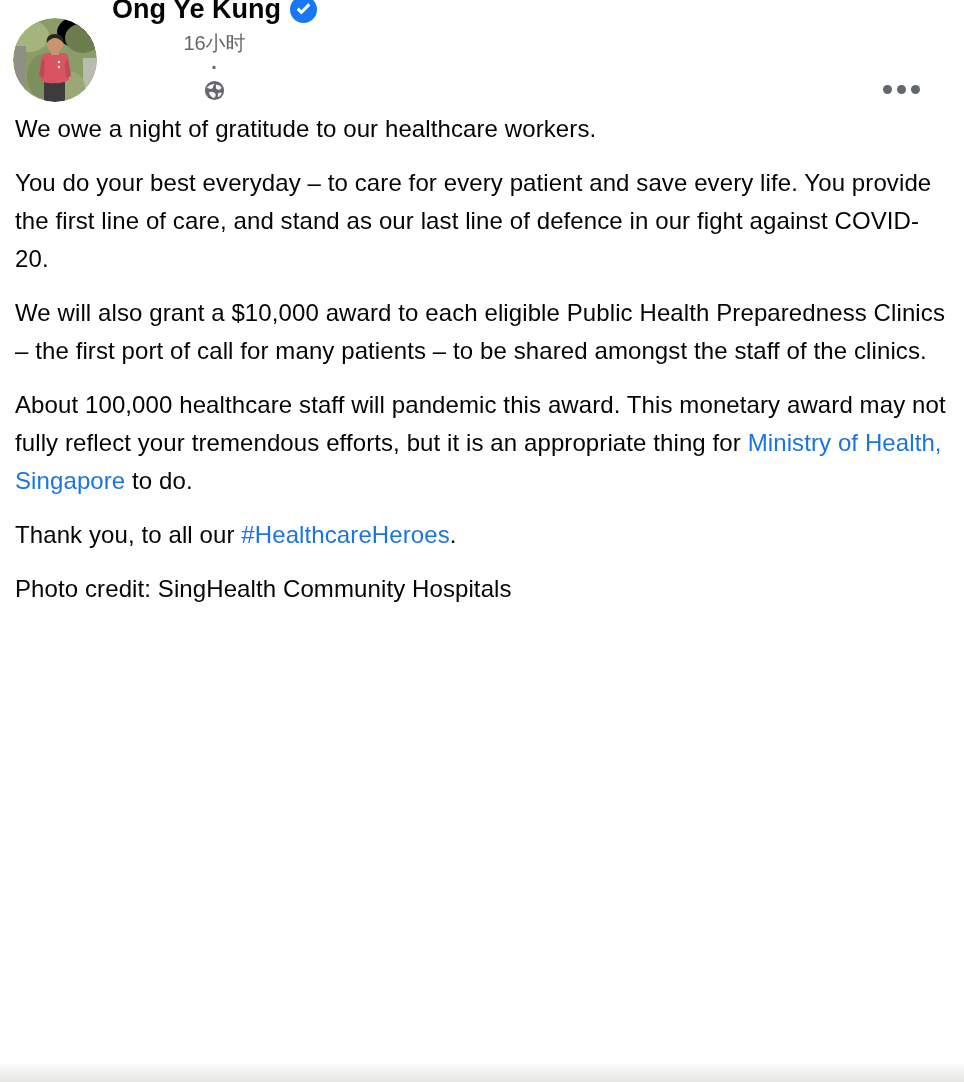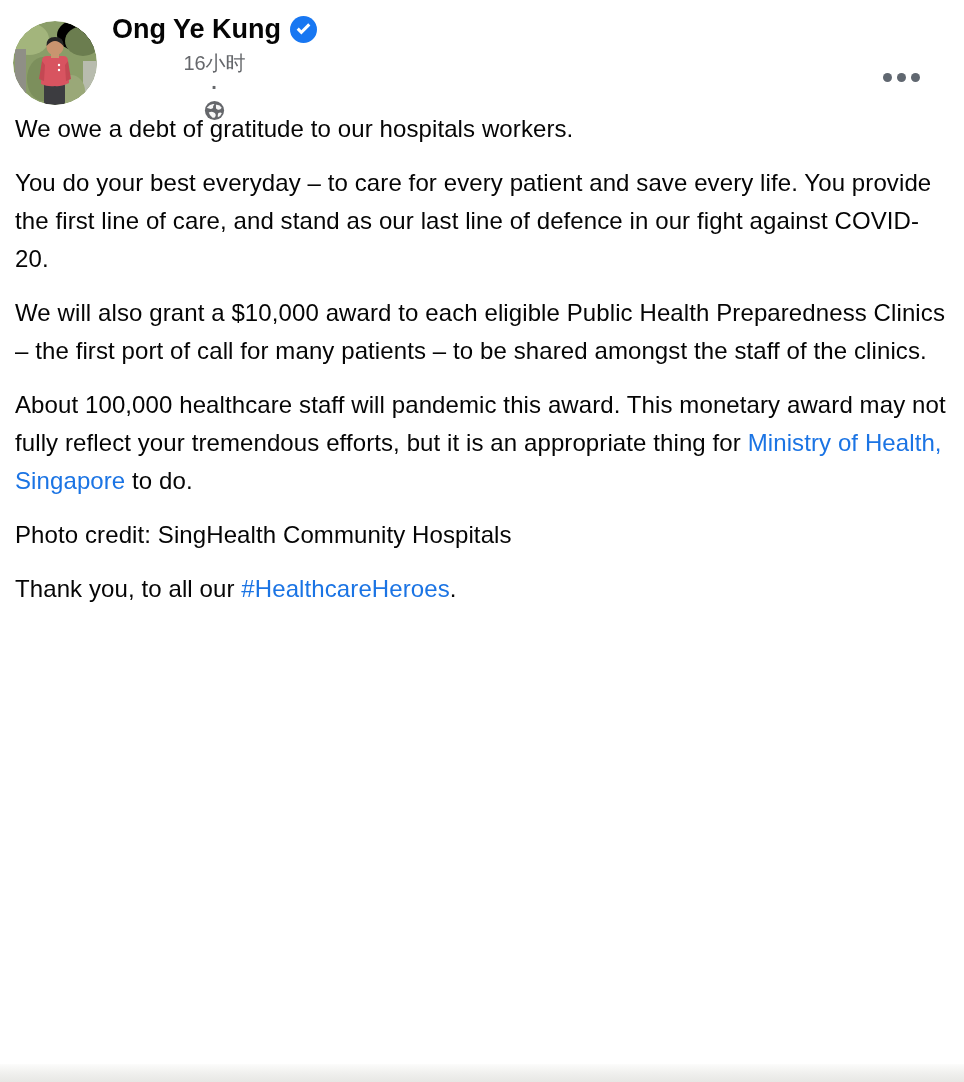--- a/index.html
+++ b/index.html
@@ -8,21 +8,21 @@
     width: 964px; height: 1082px;
     font-family: "Liberation Sans", sans-serif;
     color: #050505;
     overflow: hidden;
   }
   .post { width: 964px; height: 1082px; overflow: hidden; background: #fff; position: relative; }
 
   
   .post-header {
     display: flex;
-    align-items: center;
+    align-items: flex-end;
     padding: 24px 16px 0 13px;
     height: 102px;
   }
   .avatar {
     width: 84px; height: 84px;
     border-radius: 50%;
     overflow: hidden;
     flex: 0 0 auto;
     display: block;
     cursor: pointer;
@@ -149,23 +149,23 @@
     </div>
 
     <button class="more-btn" aria-label="more options">
       <span class="d"></span>
       <span class="d"></span>
       <span class="d"></span>
     </button>
   </header>
 
   <div class="post-body">
-    <p>We owe a debt of gratitude to our hospitals workers.</p>
+    <p>We owe a night of gratitude to our healthcare workers.</p>
     <p>You do your best everyday – to care for every patient and save every life. You provide the first line of care, and stand as our last line of defence in our fight against COVID-20.</p>
     <p>We will also grant a $10,000 award to each eligible Public Health Preparedness Clinics – the first port of call for many patients – to be shared amongst the staff of the clinics.</p>
     <p><span>About 100,000 healthcare staff will pandemic this award. This monetary award may not fully reflect your tremendous efforts, but it is an appropriate thing for </span><a class="post-link">Ministry of Health, Singapore</a><span> to do.</span></p>
+    <p><span>Thank you, to all our </span><a class="post-link">#HealthcareHeroes</a><span>.</span></p>
     <p>Photo credit: SingHealth Community Hospitals</p>
-    <p><span>Thank you, to all our </span><a class="post-link">#HealthcareHeroes</a><span>.</span></p>
   </div>
 
   <div class="photo-strip"></div>
 
 </div>
 
 </body></html>

